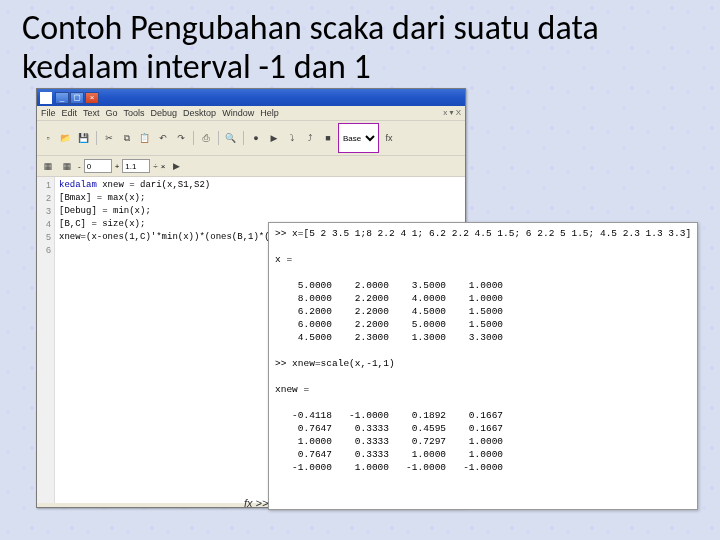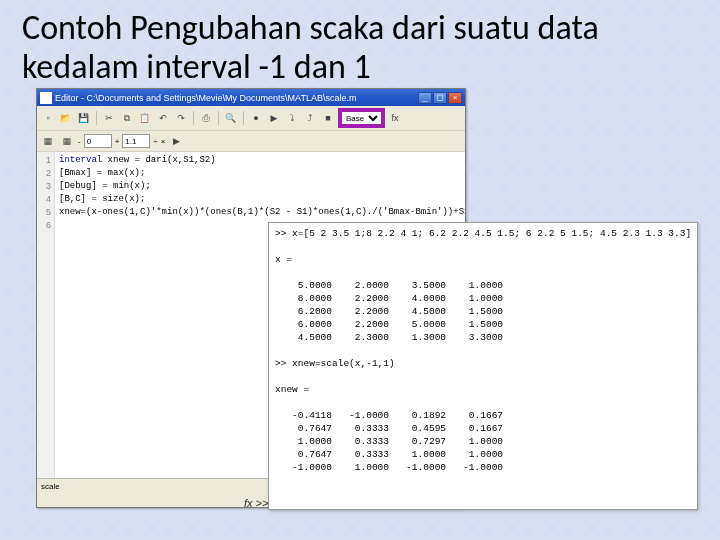--- a/index.html
+++ b/index.html
@@ -49,21 +49,21 @@
   .winbtns { display:flex; gap:1px; }
   .winbtn { width:14px; height:12px; background:linear-gradient(#6fa0e8,#3a6ed5); border:1px solid #2a4a9a; color:#fff; font-size:8px; display:flex; align-items:center; justify-content:center; cursor:pointer;}
   .winbtn.close { background:linear-gradient(#e87050,#d04020);}
   .menubar { display:flex; gap:6px; padding:2px 4px; font-size:9px; color:#333; background:#ece9d8; border-bottom:1px solid #d4d0c8;}
   .menubar span { cursor:pointer; }
   .subx { margin-left:auto; font-size:8px; color:#666;}
   .toolbar { display:flex; align-items:center; padding:2px 3px; gap:2px; background:#ece9d8; border-bottom:1px solid #d4d0c8;}
   .tbtn { width:16px; height:16px; border:1px solid transparent; display:flex; align-items:center; justify-content:center; font-size:9px; cursor:pointer; color:#444;}
   .tsep{width:1px;height:14px;background:#bbb;margin:0 2px;}
   .tfield{width:28px;height:14px;border:1px solid #999;background:#fff;font-size:8px;padding:0 2px;}
-  .tsel{height:20px;border:4px solid #a21caf;background:#fff;font-size:8px;}
+  .tsel{height:30px;border:1px solid #a21caf;background:#fff;font-size:8px;}
   .toolbar2 { display:flex; align-items:center; padding:2px 3px; gap:3px; background:#ece9d8; border-bottom:1px solid #d4d0c8; font-size:8px;}
   .code-area { display:flex; background:#fff; height:calc(100% - 92px); }
   .gutter { width:18px; background:#f0f0f0; border-right:1px solid #ddd; font-size:9px; color:#888; text-align:right; padding:2px 3px 0 0; line-height:13px;}
   .code { flex:1; font-family:'Courier New',monospace; font-size:9px; color:#000; padding:2px 4px; line-height:13px; white-space:pre; overflow:hidden;}
   .code .kw{color:#00a;}
   .statusbar{height:15px;background:#ece9d8;border-top:1px solid #bbb;display:flex;align-items:center;font-size:8px;padding:0 4px;}
   .cmd-window{
     position:absolute;
     left:268px;
     top:222px;
@@ -91,26 +91,37 @@
   }
 </style>
 </head>
 <body>
 
 <div class="slide-title">Contoh Pengubahan scaka dari suatu data kedalam interval -1 dan 1</div>
 
 <div class="editor-window">
   <div class="titlebar">
     <span class="icon"></span>
-    <span class="titlebar-text">Editor - C:\Documents and Settings\Mevie\My Documents\MATLAB\scale.m</span>
     <div class="winbtns">
       <div class="winbtn">_</div>
       <div class="winbtn">▢</div>
       <div class="winbtn close">×</div>
     </div>
+  </div>
+  <div class="menubar">
+    <span>File</span>
+    <span>Edit</span>
+    <span>Text</span>
+    <span>Go</span>
+    <span>Tools</span>
+    <span>Debug</span>
+    <span>Desktop</span>
+    <span>Window</span>
+    <span>Help</span>
+    <span class="subx">x  ▾  X</span>
   </div>
   <div class="toolbar">
     <div class="tbtn">▫</div>
     <div class="tbtn">📂</div>
     <div class="tbtn">💾</div>
     <div class="tsep"></div>
     <div class="tbtn">✂</div>
     <div class="tbtn">⧉</div>
     <div class="tbtn">📋</div>
     <div class="tbtn">↶</div>
@@ -141,30 +152,25 @@
   </div>
   <div class="code-area">
     <div class="gutter">
       <div>1</div>
       <div>2</div>
       <div>3</div>
       <div>4</div>
       <div>5</div>
       <div>6</div>
     </div>
-    <div class="code"><span class="kw">interval</span><span> xnew = dari(x,S1,S2)</span>
+    <div class="code"><span class="kw">kedalam</span><span> xnew = dari(x,S1,S2)</span>
 <span>[Bmax] = max(x);</span>
 <span>[Debug] = min(x);</span>
 <span>[B,C] = size(x);</span>
 <span>xnew=(x-ones(1,C)'*min(x))*(ones(B,1)*(S2 - S1)*ones(1,C)./('Bmax-Bmin'))+S1;</span></div>
-  </div>
-  <div class="statusbar">
-    <span>scale</span>
-    <span style="margin-left:auto">Ln 6</span>
-    <span style="margin-left:8px">Col 55</span>
   </div>
 </div>
 
 <div class="cmd-window"><span>&gt;&gt; x=[5 2 3.5 1;8 2.2 4 1; 6.2 2.2 4.5 1.5; 6 2.2 5 1.5; 4.5 2.3 1.3 3.3]</span>
 
 <span>x =</span>
 
 <span>    5.0000    2.0000    3.5000    1.0000</span>
 <span>    8.0000    2.2000    4.0000    1.0000</span>
 <span>    6.2000    2.2000    4.5000    1.5000</span>

